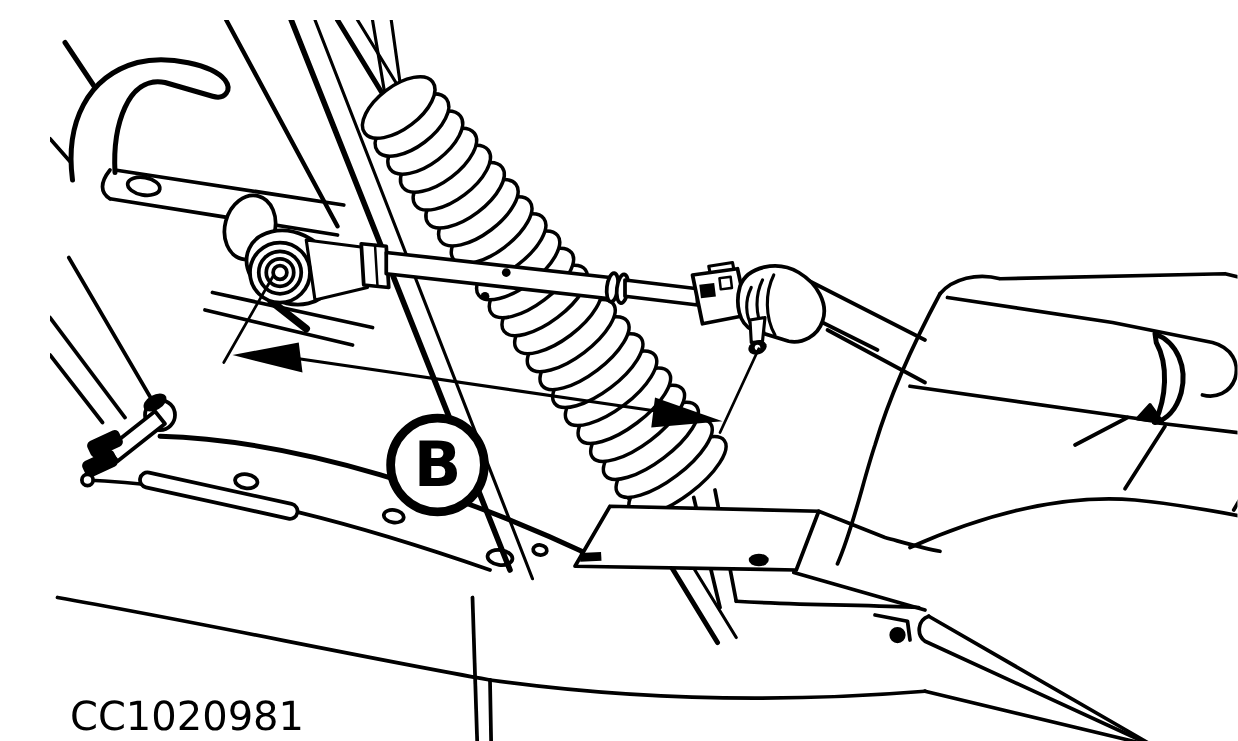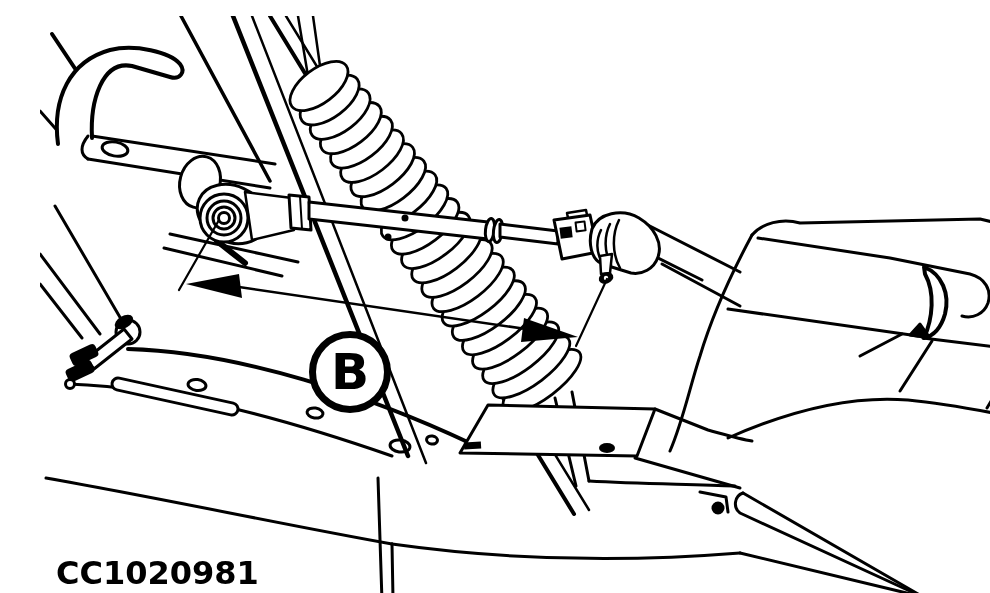--- a/index.html
+++ b/index.html
@@ -10,21 +10,21 @@
   .fig-wrap svg{position:absolute;left:0;top:0;}
   .callout{
     position:absolute;left:269px;top:315px;width:68px;height:68px;
     border:7px solid #000;border-radius:50%;background:#fff;
     display:flex;align-items:center;justify-content:center;
     font-weight:bold;font-size:50px;line-height:1;color:#000;
     z-index:5;
   }
   .fig-code{
     position:absolute;left:16px;top:538px;
-    font-weight:bold;font-size:32px;letter-spacing:0px;color:#000;
+    font-weight:normal;font-size:32px;letter-spacing:0px;color:#000;
     z-index:5;
   }
 </style>
 </head>
 <body>
 
 <figure class="fig-wrap">
 
   <svg width="990" height="593" viewBox="0 0 990 593" fill="none" stroke="#000" stroke-width="3" stroke-linecap="round" stroke-linejoin="round">
 

